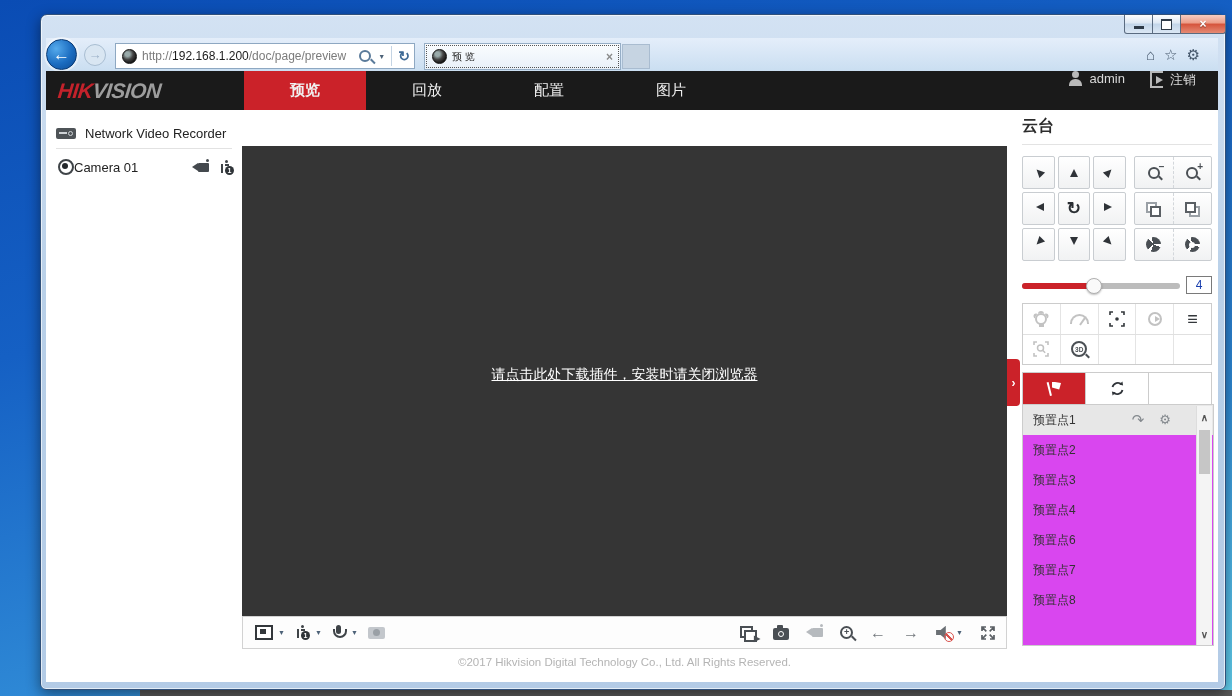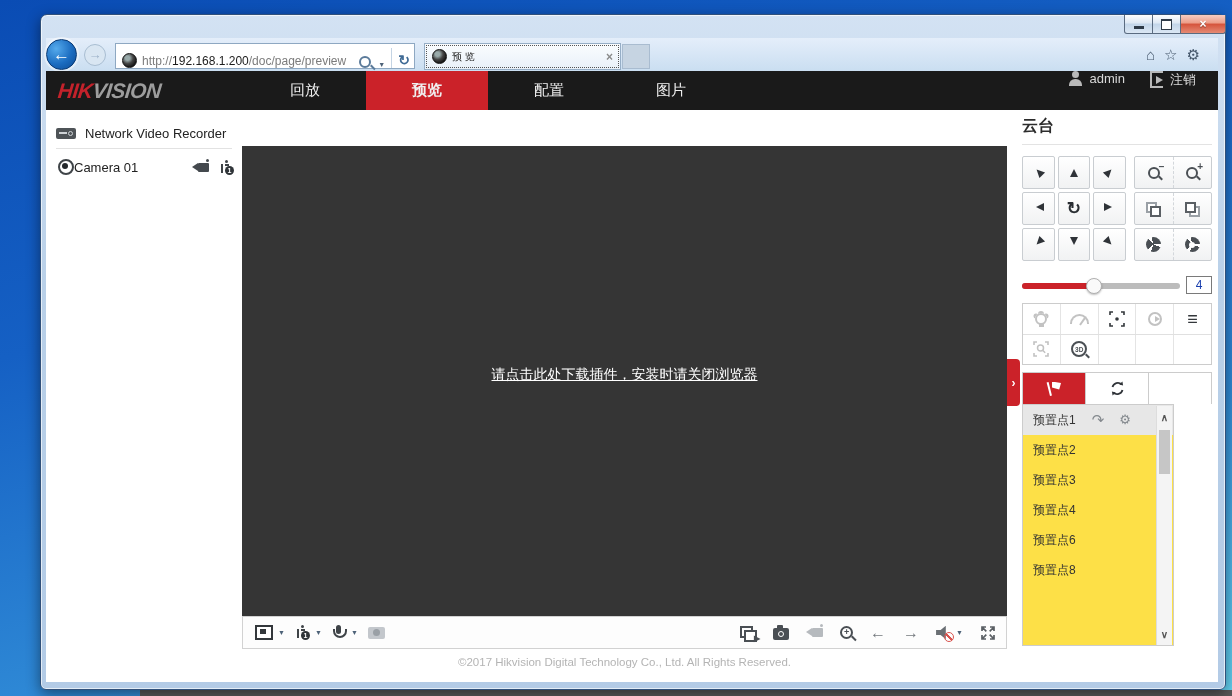--- a/index.html
+++ b/index.html
@@ -24,21 +24,21 @@
   .maxbox{width:9px;height:8px;border:1px solid #2e3a48;border-top:2px solid #2e3a48;background:#fff;}
 
   
   #toolbar{left:46px;top:38px;width:1172px;height:33px;background:linear-gradient(#e4eefa,#cadeF1);border-bottom:1px solid #a9bed6;}
   #btn-back{left:46px;top:39px;width:31px;height:31px;border-radius:50%;
       background:radial-gradient(circle at 32% 30%,#55aaec,#1b6cc0 55%,#0c4a94);border:1px solid #0a3a74;
       box-shadow:0 0 0 2px rgba(255,255,255,.45);color:#fff;font-size:17px;font-weight:bold;line-height:29px;text-align:center;box-sizing:border-box;}
   #btn-fwd{left:84px;top:44px;width:22px;height:22px;border-radius:50%;background:#d9e6f2;border:1px solid #a9bed2;
       color:#9db2c8;font-size:13px;font-weight:bold;line-height:20px;text-align:center;box-sizing:border-box;}
   #addrbar{left:115px;top:43px;width:300px;height:26px;background:#fff;border:1px solid #8ea8c2;box-sizing:border-box;
-      display:flex;align-items:flex-end;padding:0 4px 0 6px;}
+      display:flex;align-items:center;padding:0 4px 0 6px;}
   .favicon{width:13px;height:13px;border-radius:50%;border:1px solid #111;
       background:radial-gradient(circle at 35% 32%,#9aa 0 18%,#444 45%,#161616 75%);flex:none;}
   #addr-text{font-size:12px;margin-left:5px;white-space:nowrap;flex:1;overflow:hidden;}
   .url-dim{color:#7b7b7b;} .url-host{color:#1c1c1c;}
   .mag{position:relative;width:8px;height:8px;border:2px solid #5a7a9a;border-radius:50%;display:inline-block;box-sizing:content-box;}
   .mag::after{content:"";position:absolute;left:9px;top:8px;width:2px;height:6px;background:#5a7a9a;transform:rotate(-45deg);transform-origin:top left;}
   .caret{font-size:7px;color:#4d6278;}
   #addr-caret{margin:0 6px 0 7px;}
   #addr-div{width:1px;height:20px;background:#c4d4e4;margin-right:6px;}
   #addr-refresh{font-size:14px;font-weight:bold;color:#3f6a95;}
@@ -179,21 +179,21 @@
   
   #ptztabs{left:1022px;top:372px;width:190px;height:32px;display:flex;border:1px solid #ccc;border-bottom:none;box-sizing:border-box;background:#fff;}
   .ptab{flex:1;display:flex;align-items:center;justify-content:center;}
   .ptab + .ptab{border-left:1px solid #ccc;}
   .ptab.active{background:#cb2229;}
   .icon-flag{position:relative;width:14px;height:14px;}
   .icon-flag::before{content:"";position:absolute;left:3px;top:0;width:2px;height:14px;background:#fff;transform:rotate(-14deg);transform-origin:bottom left;}
   .icon-flag::after{content:"";position:absolute;left:5px;top:0;width:9px;height:8px;background:#fff;clip-path:polygon(0 0,100% 20%,80% 100%,0 76%);}
 
   
-  #presetlist{left:1022px;top:404px;width:152px;height:242px;border:1px solid #ccc;box-sizing:border-box;background:#fde047;overflow:hidden;}
+  #presetlist{left:1022px;top:404px;width:192px;height:242px;border:1px solid #ccc;box-sizing:border-box;background:#d946ef;overflow:hidden;}
   .preset-row{height:30px;line-height:30px;font-size:12px;color:#333;padding:0 10px;display:flex;align-items:center;}
   .preset-row.selected{background:#e7e7e7;}
   .preset-actions{margin-left:auto;margin-right:32px;display:flex;gap:15px;align-items:center;color:#84898e;}
   .pa-call{font-size:15px;} .pa-set{font-size:13px;}
   #pscroll{position:absolute;right:1px;top:1px;width:16px;height:240px;background:#f4f4f4;border-left:1px solid #ddd;box-sizing:border-box;}
   .ps-arrow{position:absolute;left:0;width:15px;text-align:center;font-size:10px;font-weight:bold;color:#555;}
   .ps-up{top:6px;} .ps-down{bottom:6px;}
   #ps-thumb{position:absolute;left:2px;top:24px;width:11px;height:44px;background:#c6c6c6;}
 </style>
 </head>
@@ -240,22 +240,22 @@
     <span class="bact">⌂</span>
     <span class="bact">☆</span>
     <span class="bact">⚙</span>
   </div>
 
   <div class="abs" id="page"></div>
 
   <div class="abs" id="hikheader"></div>
   <div class="abs" id="logo"><span class="hik">HIK</span><span class="vision">VISION</span></div>
   <div class="abs" id="mainnav">
+    <div class="nav-item active">预览</div>
     <div class="nav-item">回放</div>
-    <div class="nav-item active">预览</div>
     <div class="nav-item">配置</div>
     <div class="nav-item">图片</div>
   </div>
   <div class="abs" id="userarea">
     <span class="icon-person"></span>
     <span>admin</span>
     <span class="icon-logout"></span>
     <span>注销</span>
   </div>
 
@@ -479,20 +479,23 @@
     <div class="preset-row">
         <span>预置点3</span>
       </div>
     <div class="preset-row">
         <span>预置点4</span>
       </div>
     <div class="preset-row">
         <span>预置点6</span>
       </div>
     <div class="preset-row">
+        <span>预置点7</span>
+      </div>
+    <div class="preset-row">
         <span>预置点8</span>
       </div>
     <div id="pscroll">
       <span class="ps-arrow ps-up">∧</span>
       <span id="ps-thumb"></span>
       <span class="ps-arrow ps-down">∨</span>
     </div>
   </div>
 
 </div>

